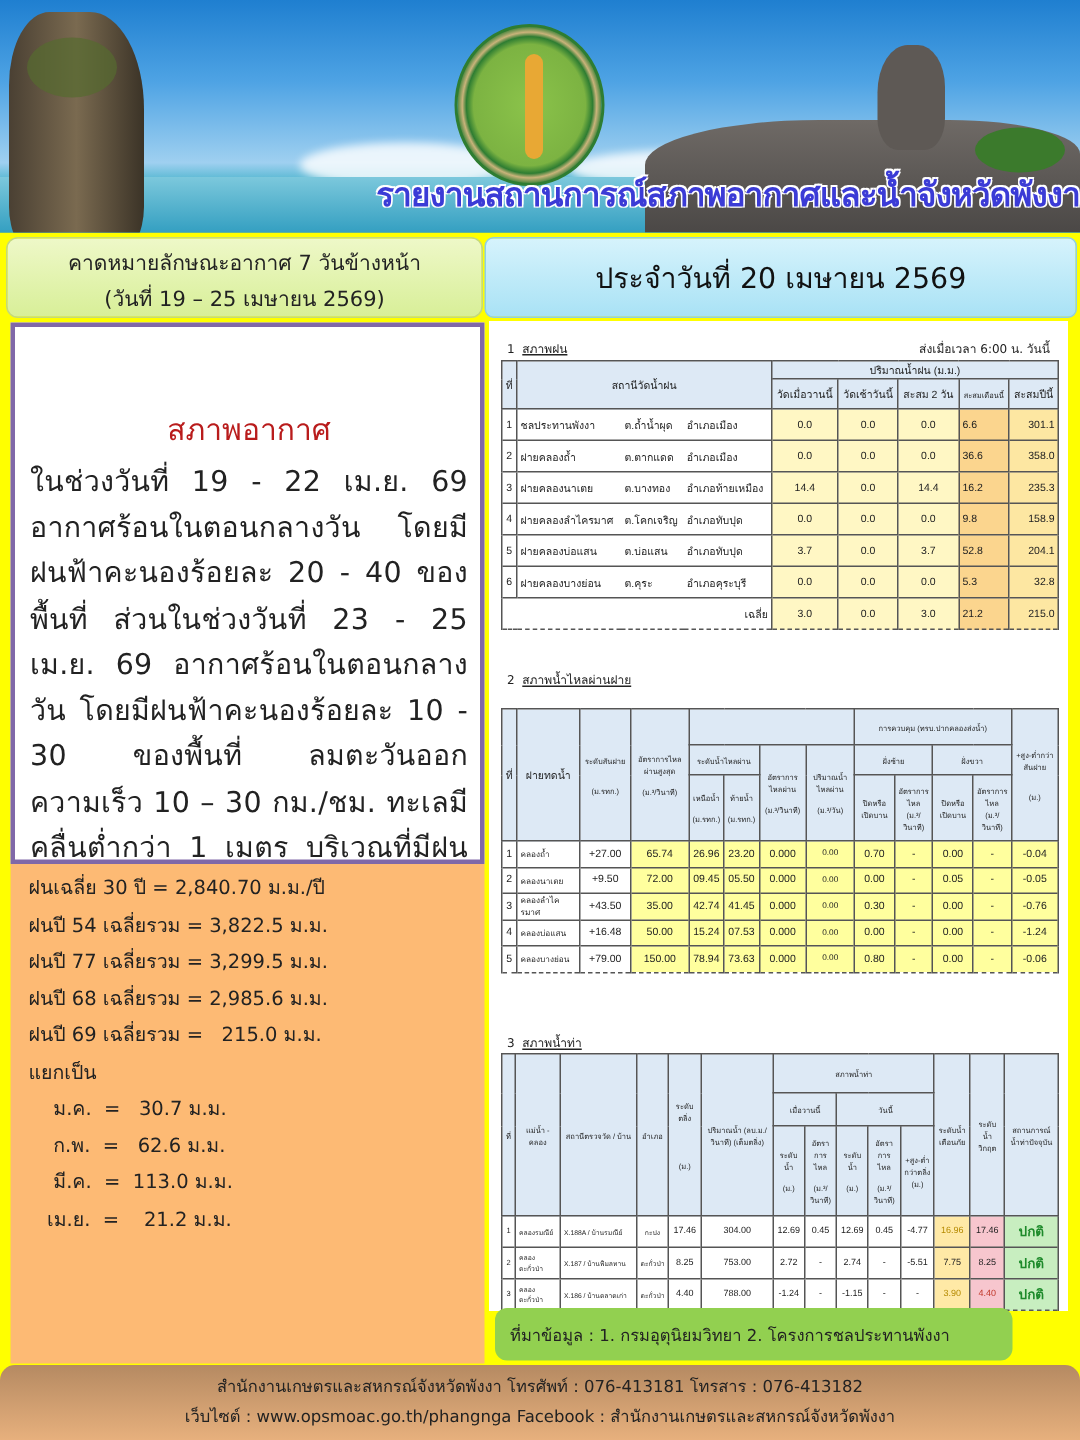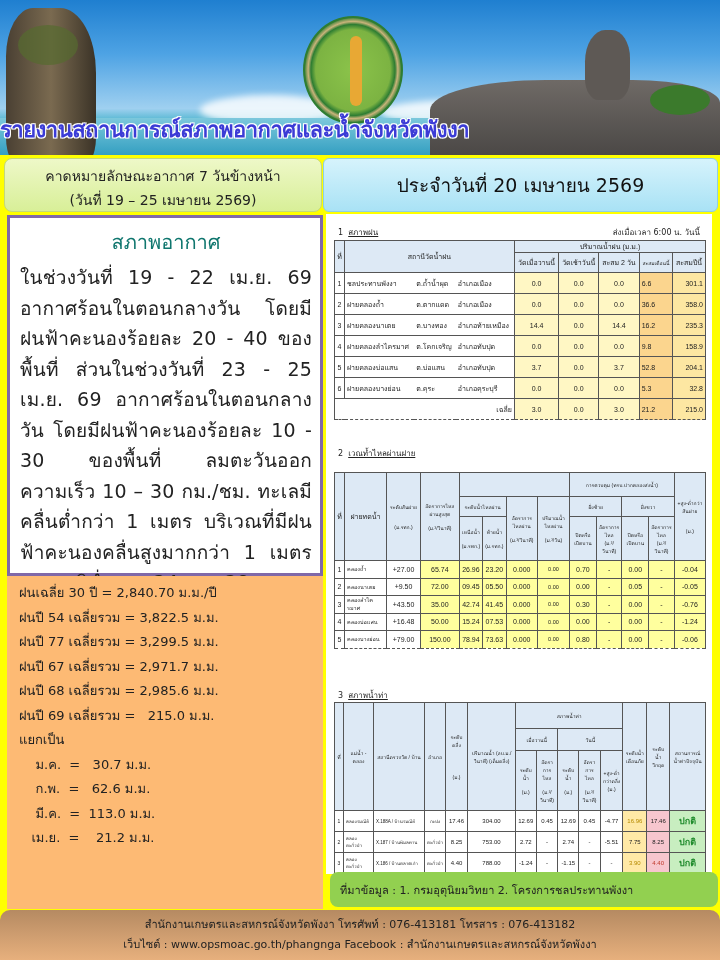--- a/index.html
+++ b/index.html
@@ -8,27 +8,27 @@
     background: linear-gradient(180deg, #1f7fd0 0%, #4ea3e4 35%, #9fd0f0 70%, #3fb0c8 80%, #2c9ab8 100%); }
   .sea { position: absolute; left: 0; top: 118px; width: 720px; height: 40px; background: linear-gradient(180deg,#7cc8dc,#2e9cbf); }
   .cloud { position: absolute; background: rgba(255,255,255,0.8); border-radius: 50%; filter: blur(3px); }
   .rock-left { position: absolute; left: 6px; top: 8px; width: 90px; height: 162px; background: linear-gradient(90deg,#4a4033,#7a6a50 50%,#3b3327); border-radius: 30% 40% 20% 20%; }
   .rock-left-top { position: absolute; left: 18px; top: 25px; width: 60px; height: 40px; background: #556b2f; border-radius: 50%; opacity: 0.7; }
   .rock-right { position: absolute; left: 430px; top: 80px; width: 290px; height: 75px; background: linear-gradient(180deg,#6f6a66,#4b4846); border-radius: 40% 30% 0 0; }
   .rock-right2 { position: absolute; left: 585px; top: 30px; width: 45px; height: 70px; background: #5e5955; border-radius: 45% 40% 30% 30%; }
   .rock-right3 { position: absolute; left: 650px; top: 85px; width: 60px; height: 30px; background: #3b7a2c; border-radius: 50%; }
   .logo { position: absolute; left: 303px; top: 16px; width: 100px; height: 108px; border-radius: 50%; background: radial-gradient(ellipse at center,#8bc34a 0%,#7cb342 55%,#2e7d32 62%,#c9b37a 66%,#2e7d32 72%,#ffffff00 74%); border: 2px solid #2e7d32; }
   .logo-figure { position: absolute; left: 45px; top: 18px; width: 12px; height: 70px; background: #e8a834; border-radius: 6px; }
-  .banner-title { position: absolute; left: 0; top: 112px; width: 720px; text-align: left; font-family: "DejaVu Sans", sans-serif; font-size: 22px; font-weight: bold; color: #3b3bd6; letter-spacing: -0.5px; text-shadow: 1px 1px 0 #fff, -1px -1px 0 #fff, 1px -1px 0 #fff, -1px 1px 0 #fff; }
+  .banner-title { position: absolute; left: 0; top: 112px; width: 720px; text-align: right; font-family: "DejaVu Sans", sans-serif; font-size: 22px; font-weight: bold; color: #3b3bd6; letter-spacing: -0.5px; text-shadow: 1px 1px 0 #fff, -1px -1px 0 #fff, 1px -1px 0 #fff, -1px 1px 0 #fff; }
 
   .forecast-head { position: absolute; left: 4px; top: 158px; width: 318px; height: 54px; background: linear-gradient(180deg,#eef8c8,#d8ef98); border: 1px solid #c4d97a; border-radius: 8px; text-align: center; font-size: 14px; line-height: 24px; padding-top: 5px; color: #222; }
   .date-head { position: absolute; left: 323px; top: 158px; width: 395px; height: 54px; background: linear-gradient(180deg,#d6f3fc,#a9e2f5); border: 1px solid #8fcfe4; border-radius: 6px; display: flex; align-items: center; justify-content: center; font-size: 19px; color: #111; }
 
   .weather-box { position: absolute; left: 7px; top: 215px; width: 316px; height: 361px; background: #fff; border: 3px solid #8068a8; padding: 8px 8px 0 10px; }
-  .weather-title { text-align: center; font-size: 20px; color: #0f766e; margin-bottom: 4px; }
+  .weather-title { text-align: center; font-size: 20px; color: #b91c1c; margin-bottom: 4px; margin-top: 44px; }
   .weather-body { font-size: 19px; line-height: 30.5px; color: #222; text-align: justify; letter-spacing: 0.2px; }
 
   .rain-box { position: absolute; left: 7px; top: 576px; width: 316px; height: 333px; background: #fdba74; padding: 5px 0 0 12px; font-size: 13px; color: #222; }
   .rain-line { height: 24.5px; line-height: 24.5px; white-space: pre; }
 
   .right-panel { position: absolute; left: 326px; top: 214px; width: 386px; height: 660px; background: #fff; }
   .sec-title { font-size: 8px; color: #222; position: absolute; }
   .sec-title u { text-decoration: underline; }
   table { border-collapse: collapse; position: absolute; font-family: "Liberation Sans", sans-serif; }
   td, th { border: 1px solid #555; font-size: 7px; font-weight: normal; color: #222; text-align: center; padding: 0 2px; }
@@ -39,21 +39,21 @@
   .yl { background: #ffff9e; }
   .pk { background: #f7c6ce; }
   .gn { background: #c8eec0; color: #1d8a2a; font-weight: bold; font-size: 9px; }
   .pe { background: #ffe9a6; }
   .tl { text-align: left; }
   .tr { text-align: right; }
   .t1 td { height: 21px; border-bottom: 1px dashed #555; }
   .t2 td { height: 17.5px; border-bottom: 1px dashed #555; }
   .t3 td { height: 21px; border-bottom: 1px dashed #555; }
 
-  .source-bar { position: absolute; left: 330px; top: 872px; width: 388px; height: 35px; background: #92d050; border-radius: 8px; font-size: 11px; color: #222; padding: 9px 0 0 10px; }
+  .source-bar { position: absolute; left: 330px; top: 872px; width: 345px; height: 35px; background: #92d050; border-radius: 8px; font-size: 11px; color: #222; padding: 9px 0 0 10px; }
   .footer { position: absolute; left: 0; top: 910px; width: 720px; height: 50px; background: linear-gradient(180deg,#b58a62,#e7b07d); border-radius: 10px 10px 0 0; text-align: center; font-size: 11px; color: #222; line-height: 20px; padding-top: 5px; }
 </style>
 </head>
 <body>
 
 <div class="banner">
   <div class="cloud" style="left:200px;top:95px;width:140px;height:30px;"></div>
   <div class="cloud" style="left:380px;top:100px;width:160px;height:25px;"></div>
   <div class="sea"></div>
   <div class="rock-left"></div>
@@ -77,21 +77,20 @@
 
 <div class="weather-box">
   <div class="weather-title">สภาพอากาศ</div>
   <div class="weather-body">ในช่วงวันที่ 19 - 22 เม.ย. 69 อากาศร้อนในตอนกลางวัน โดยมีฝนฟ้าคะนองร้อยละ 20 - 40 ของพื้นที่ ส่วนในช่วงวันที่ 23 - 25 เม.ย. 69 อากาศร้อนในตอนกลางวัน โดยมีฝนฟ้าคะนองร้อยละ 10 - 30 ของพื้นที่ ลมตะวันออก ความเร็ว 10 – 30 กม./ชม. ทะเลมีคลื่นต่ำกว่า 1  เมตร บริเวณที่มีฝนฟ้าคะนองคลื่นสูงมากกว่า 1 เมตร อุณหภูมิต่ำสุด 24 – 28 องศาเซลเซียส อุณหภูมิสูงสุด 33 – 37 องศาเซลเซียส</div>
 </div>
 
 <div class="rain-box">
   <div class="rain-line">ฝนเฉลี่ย 30 ปี = 2,840.70 ม.ม./ปี</div>
   <div class="rain-line">ฝนปี 54 เฉลี่ยรวม = 3,822.5 ม.ม.</div>
   <div class="rain-line">ฝนปี 77 เฉลี่ยรวม = 3,299.5 ม.ม.</div>
-  <div class="rain-line">ฝนปี 67 เฉลี่ยรวม = 2,971.7 ม.ม.</div>
   <div class="rain-line">ฝนปี 68 เฉลี่ยรวม = 2,985.6 ม.ม.</div>
   <div class="rain-line">ฝนปี 69 เฉลี่ยรวม =   215.0 ม.ม.</div>
   <div class="rain-line">แยกเป็น</div>
   <div class="rain-line">    ม.ค.  =   30.7 ม.ม.</div>
   <div class="rain-line">    ก.พ.  =   62.6 ม.ม.</div>
   <div class="rain-line">    มี.ค.  =  113.0 ม.ม.</div>
   <div class="rain-line">   เม.ย.  =    21.2 ม.ม.</div>
 </div>
 
 <div class="right-panel">
@@ -186,21 +185,21 @@
       <td class="y1">3.0</td>
       <td class="y1">0.0</td>
       <td class="y1">3.0</td>
       <td class="o1 tl">21.2</td>
       <td class="y2 tr">215.0</td>
     </tr>
   </tbody>
     </table>
 
   <div class="sec-title" style="left:12px;top:233px;">
-    <span>2</span>&nbsp;&nbsp;<u>เวณท้ำไหลผ่านฝาย</u>
+    <span>2</span>&nbsp;&nbsp;<u>สภาพน้ำไหลผ่านฝาย</u>
   </div>
   <table class="t2" style="left:8px;top:258px;width:372px;">
     <tbody>
         <tr>
       <th rowspan="3" style="width:10px;">ที่</th>
       <th rowspan="3" style="width:42px;">ฝายทดน้ำ</th>
       <th rowspan="3" style="width:34px;font-size:5px;"><span>ระดับสันฝาย</span><br><br><br><span>(ม.รทก.)</span></th>
       <th rowspan="3" style="font-size:5px;"><span>อัตราการไหลผ่านสูงสุด</span><br><br><span>(ม.³/วินาที)</span></th>
       <th colspan="4" style="height:24px;"></th>
       <th colspan="4" style="font-size:5px;">การควบคุม (ทรบ.ปากคลองส่งน้ำ)</th>

